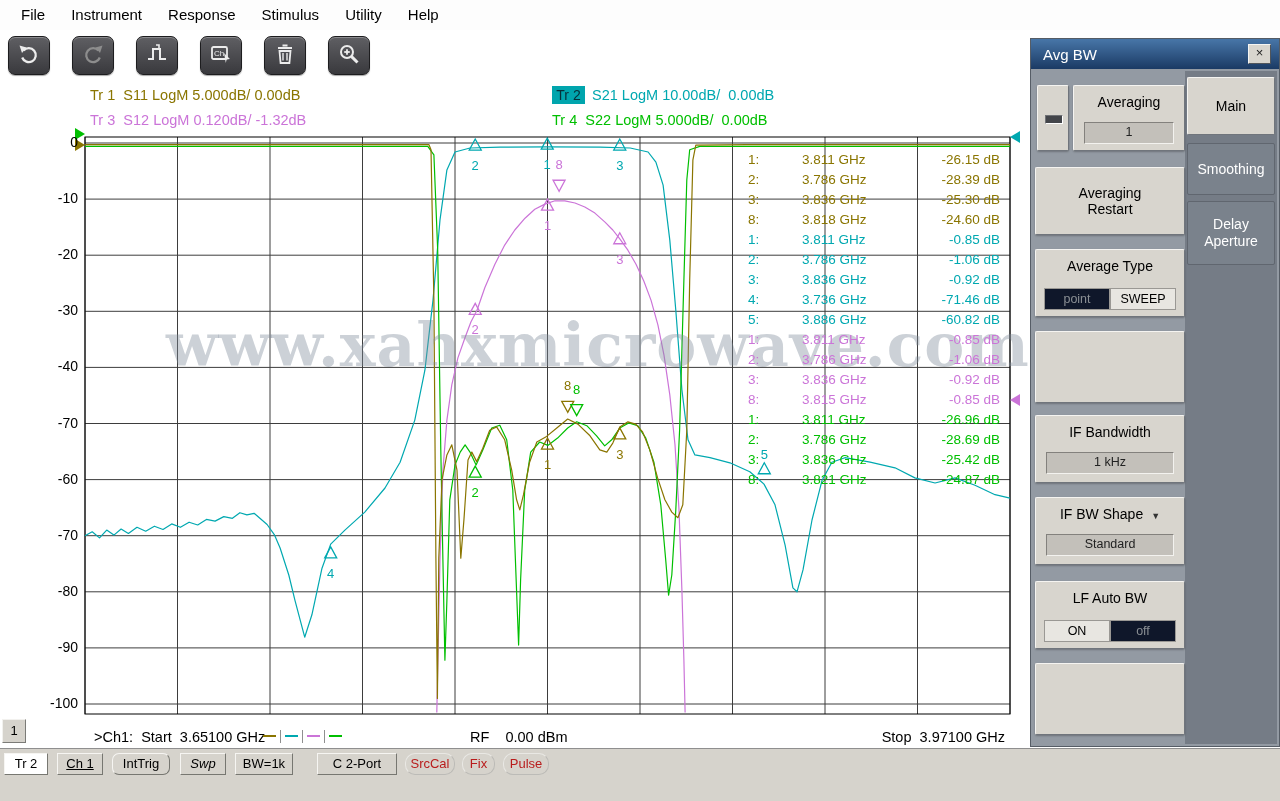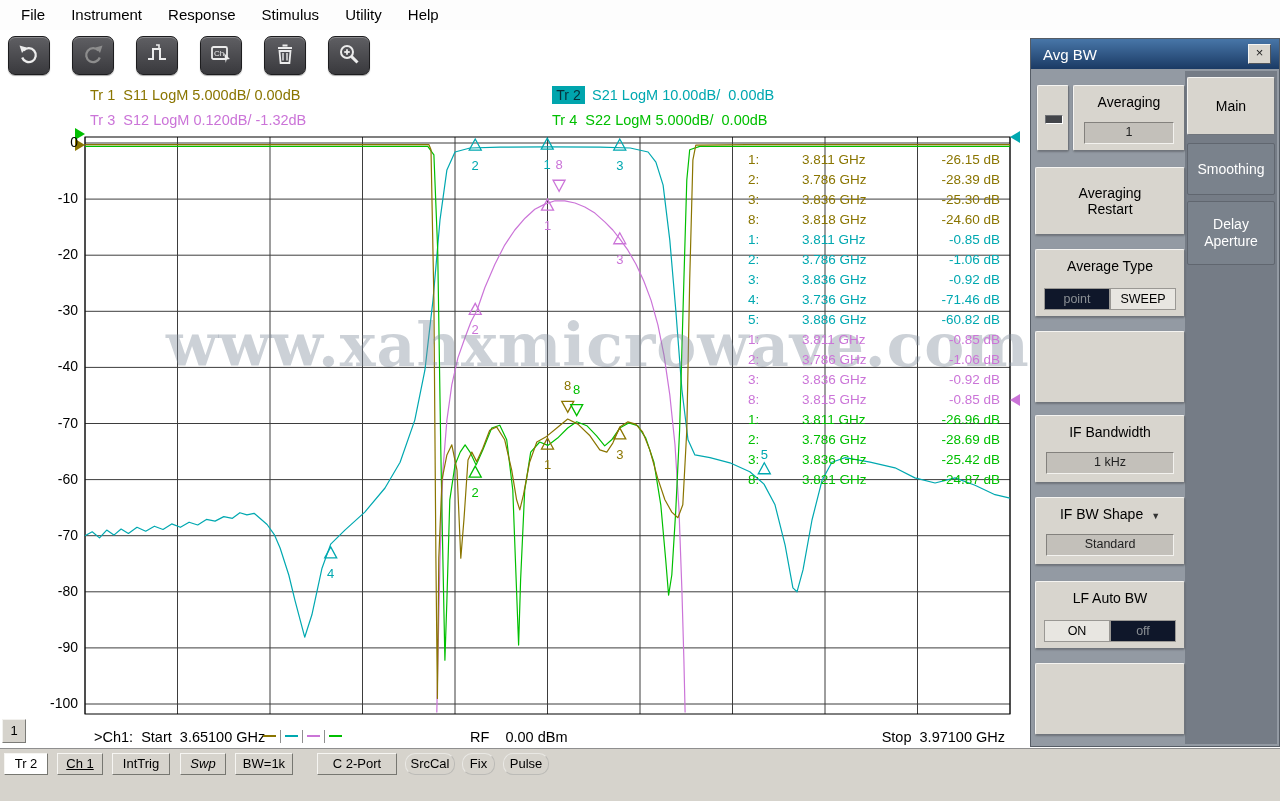--- a/index.html
+++ b/index.html
@@ -97,22 +97,22 @@
   .seg-on{background:#e8e6e1;color:#000;}
   .dd-arrow{font-size:9px;color:#333;margin-left:8px;}
 
   
   .statusbar{position:absolute;left:0;top:748px;width:1280px;height:53px;background:#d6d3cc;
              border-top:1px solid #8f8f8f;z-index:6;}
   .status-btn{position:absolute;top:4px;height:22px;background:#d6d3cc;font-size:13px;
               text-align:center;line-height:20px;border:1px solid;box-sizing:border-box;
               border-color:#f6f5f2 #777771 #777771 #f6f5f2;}
   .status-btn.active{background:#ffffff;}
-  .status-btn.disabled{color:#000000;border-color:#e9e8e4 #bcbbb7 #bcbbb7 #e9e8e4;border-radius:10px;}
-  .stb-0{left:4px;width:44px;} .stb-1{left:57px;width:46px;text-decoration:underline;} .stb-2{left:112px;width:58px;}
+  .status-btn.disabled{color:#b91c1c;border-color:#e9e8e4 #bcbbb7 #bcbbb7 #e9e8e4;border-radius:10px;}
+  .stb-0{left:4px;width:44px;} .stb-1{left:57px;width:46px;text-decoration:underline;} .stb-2{left:112px;width:58px;border-radius:7px;}
   .stb-3{left:180px;width:46px;font-style:italic;} .stb-4{left:235px;width:58px;} .stb-5{left:317px;width:80px;}
   .stb-6{left:405px;width:50px;} .stb-7{left:462px;width:33px;} .stb-8{left:503px;width:46px;}
 </style>
 </head>
 <body>
 
 <div class="menubar">
   <div class="menu-item">File</div>
   <div class="menu-item">Instrument</div>
   <div class="menu-item">Response</div>

